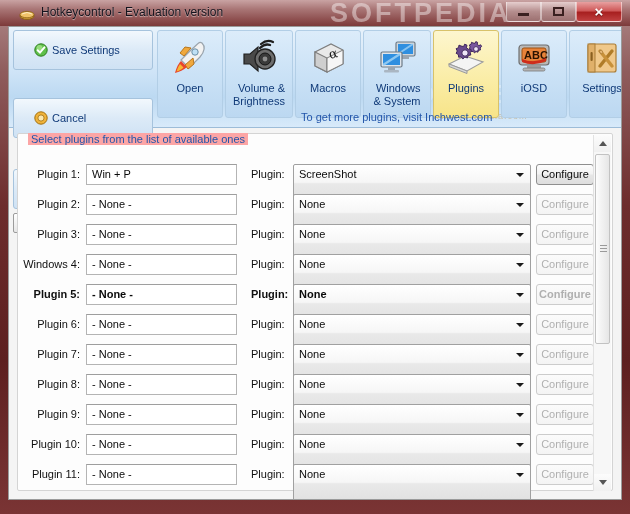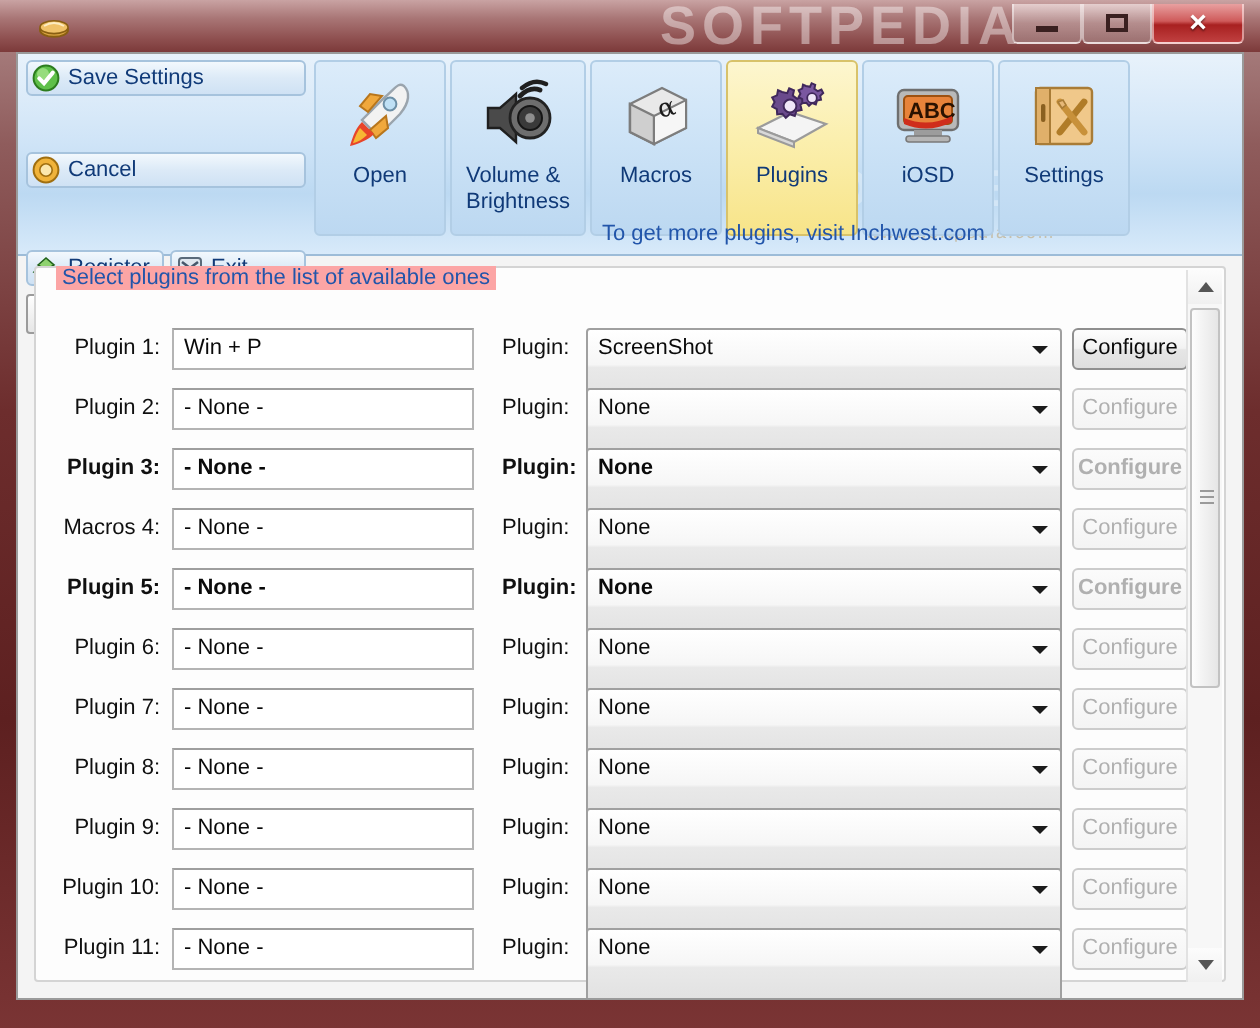--- a/index.html
+++ b/index.html
@@ -108,26 +108,26 @@
   
   .toolbar {
     position:absolute; left:0; top:0;
     width:612px; height:100px;
     background: linear-gradient(180deg,#e8f2fb 0%, #cfe4f7 45%, #bcd9f2 70%, #d8eafa 100%);
     border-bottom:1px solid #9dbcd8;
   }
   .leftpanel { position:absolute; left:4px; top:3px; width:140px; }
   .lbtn {
     box-sizing:border-box;
-    height:18px;
+    height:40px;
     background: linear-gradient(180deg,#f2f8fd 0%, #dceaf7 50%, #cfe2f4 100%);
     border:1px solid #a6c3dd;
     border-radius:3px;
     display:flex; align-items:center;
-    padding-left:2px;
+    padding-left:20px;
     font-size:11px; color:#103a78;
     margin-bottom:3px;
     white-space:nowrap;
     overflow:hidden;
   }
   .lbtn .lbl { margin-left:4px; }
   .lrow { display:flex; gap:3px;margin-top:28px; }
   .lrow .lbtn { flex:1 1 0; }
   .ico16 { width:14px; height:14px; flex:0 0 14px; }
 
@@ -164,21 +164,21 @@
   .tab.active {
     background: linear-gradient(180deg,#fdf6cf 0%, #fbefae 45%, #f7e489 100%);
     border:1px solid #d8c26a;
   }
   .tab .tabicon {
     width:44px; height:42px;
     display:flex; align-items:center; justify-content:center;
   }
   .tab .tablabel {
     margin-top:3px;
-    font-size:11px; color:#103a78; text-align:left; line-height:13px;
+    font-size:11px; color:#103a78; text-align:right; line-height:13px;
     white-space:pre-line;
   }
 
   .hint {
     position:absolute; left:292px; top:84px;
     font-size:11px; color:#2255aa;
     white-space:nowrap;
   }
 
   
@@ -306,20 +306,21 @@
   <div class="watermark">SOFTPEDIA</div>
 
   <div class="titlebar">
     <span class="title-icon">
       <svg width="16" height="13" viewBox="0 0 16 13">
         <ellipse cx="8" cy="8" rx="7" ry="3.4" fill="#d9a441" stroke="#8a5f12" stroke-width="1"></ellipse>
         <ellipse cx="8" cy="6.6" rx="7" ry="3.2" fill="#f0c269" stroke="#8a5f12" stroke-width="0.8"></ellipse>
         <path d="M3 6 Q8 3 13 6" stroke="#fff6d8" stroke-width="1" fill="none" opacity="0.8"></path>
       </svg>
     </span>
+    <div class="title-text">Hotkeycontrol - Evaluation version</div>
     <div class="winbtns">
       <div class="winbtn min">
           <span class="glyph"></span>
         </div>
       <div class="winbtn max">
           <span class="glyph"></span>
         </div>
       <div class="winbtn close">
           <span class="glyph">×</span>
         </div>
@@ -416,20 +417,37 @@
             <svg width="42" height="40" viewBox="0 0 42 40">
               <path d="M8 14 L24 6 L36 12 L36 26 L20 34 L8 28 Z" fill="#e9e9e9" stroke="#7d7d7d" stroke-width="1.2"></path>
               <path d="M8 14 L20 20 L20 34 L8 28 Z" fill="#cfcfcf" stroke="#7d7d7d" stroke-width="1.2"></path>
               <path d="M20 20 L36 12 L36 26 L20 34 Z" fill="#f6f6f6" stroke="#7d7d7d" stroke-width="1"></path>
               <text x="23" y="21" font-family="DejaVu Serif, serif" font-size="13" fill="#1c1c1c" transform="rotate(-14 23 21)">α</text>
             </svg>
           </span>
           <span class="tablabel">Macros</span>
         </div>
 
+        <div class="tab wide">
+          <span class="tabicon">
+            <svg width="42" height="40" viewBox="0 0 42 40">
+              <rect x="20" y="4" width="19" height="14" rx="1.5" fill="#cfd6dd" stroke="#6d7a86" stroke-width="1.2"></rect>
+              <rect x="22" y="6" width="15" height="10" fill="#2f8fe0"></rect>
+              <path d="M22 16 L37 6" stroke="#9fd2f5" stroke-width="2" opacity="0.8"></path>
+              <rect x="26" y="18" width="7" height="3" fill="#9aa6b2"></rect>
+              <rect x="5" y="14" width="21" height="15" rx="1.5" fill="#dfe5eb" stroke="#6d7a86" stroke-width="1.2"></rect>
+              <rect x="7" y="16" width="17" height="11" fill="#2f8fe0"></rect>
+              <path d="M7 27 L24 16" stroke="#9fd2f5" stroke-width="2.2" opacity="0.85"></path>
+              <rect x="12" y="29" width="7" height="3" fill="#9aa6b2"></rect>
+              <rect x="8" y="32" width="15" height="2.4" rx="1" fill="#aab6c2"></rect>
+            </svg>
+          </span>
+          <span class="tablabel">Windows
+&amp; System</span>
+        </div>
 
         <div class="tab active">
           <span class="tabicon">
             <svg width="42" height="40" viewBox="0 0 42 40">
               <path d="M4 26 L20 18 L38 24 L22 33 Z" fill="#f4f4f4" stroke="#9b9b9b" stroke-width="1.1"></path>
               <path d="M4 26 L22 33 L22 35.5 L4 28.5 Z" fill="#d8d8d8" stroke="#9b9b9b" stroke-width="1"></path>
               <g fill="#6a4a8c" stroke="#40285c" stroke-width="1">
                 <path d="M16 8 l2.6 .6 1-2.4 2.4 1 -.6 2.6 2.2 1.6 2.4-1.1 1.2 2.3 -2 1.8 .6 2.6 -2.6 .5 -.8 2.5 -2.5-.9 -2 1.8 -1.7-2 -2.6 .3 -.2-2.6 -2.3-1.3 1.2-2.3 -1.2-2.3 2.4-1 .5-2.6z"></path>
               </g>
               <circle cx="20" cy="15" r="3.2" fill="#efe6f7" stroke="#40285c" stroke-width="1"></circle>
@@ -485,29 +503,29 @@
             <div class="plugselect"><span>ScreenShot</span><span class="arrow"></span></div>
             <div class="cfgbtn">Configure</div>
           </div>
           <div class="row" style="top: 30px;">
             <div class="rowlabel">Plugin 2:</div>
             <div class="hotkey">- None -</div>
             <div class="pluglabel">Plugin:</div>
             <div class="plugselect"><span>None</span><span class="arrow"></span></div>
             <div class="cfgbtn disabled">Configure</div>
           </div>
-          <div class="row" style="top: 60px; font-weight: bold;">
+          <div class="row" style="top: 60px;">
             <div class="rowlabel">Plugin 3:</div>
             <div class="hotkey">- None -</div>
             <div class="pluglabel">Plugin:</div>
             <div class="plugselect"><span>None</span><span class="arrow"></span></div>
             <div class="cfgbtn disabled">Configure</div>
           </div>
           <div class="row" style="top: 90px;">
-            <div class="rowlabel">Macros 4:</div>
+            <div class="rowlabel">Windows 4:</div>
             <div class="hotkey">- None -</div>
             <div class="pluglabel">Plugin:</div>
             <div class="plugselect"><span>None</span><span class="arrow"></span></div>
             <div class="cfgbtn disabled">Configure</div>
           </div>
           <div class="row" style="top: 120px; font-weight: bold;">
             <div class="rowlabel">Plugin 5:</div>
             <div class="hotkey">- None -</div>
             <div class="pluglabel">Plugin:</div>
             <div class="plugselect"><span>None</span><span class="arrow"></span></div>

